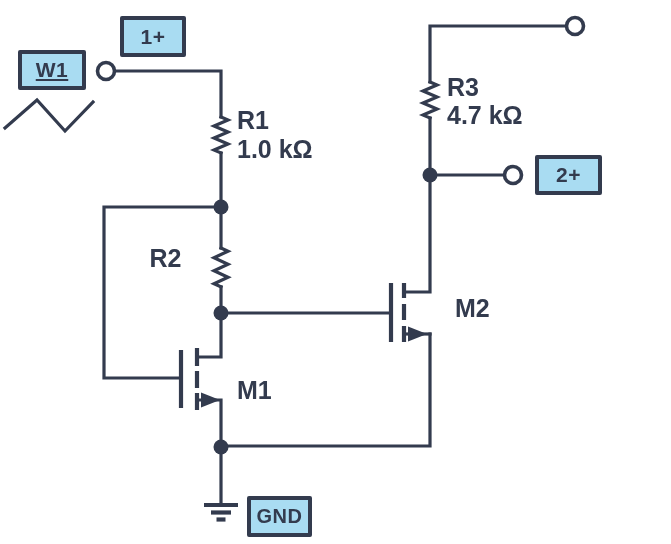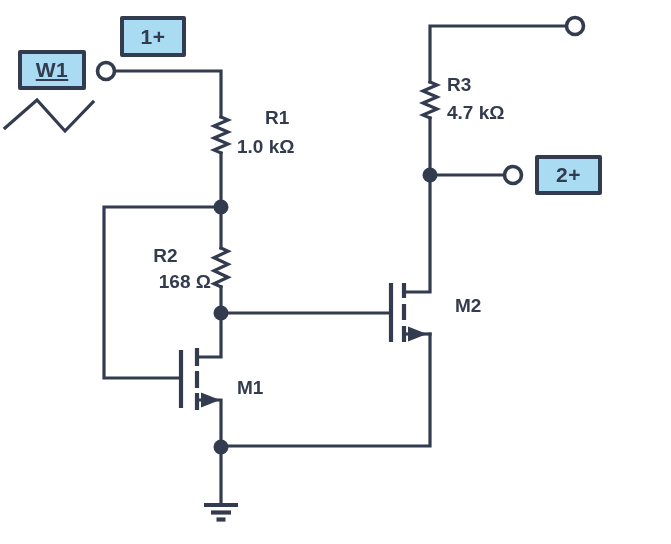--- a/index.html
+++ b/index.html
@@ -30,21 +30,21 @@
     color:var(--line);
     font-weight:700;
     font-size:21px;
     display:flex;align-items:center;justify-content:center;
     letter-spacing:0.5px;
   }
   .comp-label{
     position:absolute;
     color:var(--line);
     font-weight:700;
-    font-size:19px;
+    font-size:25px;
     white-space:nowrap;
     line-height:1;
   }
   .right-align{text-align:right;}
 </style>
 </head>
 <body>
 
 <div class="stage">
 
@@ -111,26 +111,26 @@
     <circle class="term" cx="513" cy="175" r="8.5"></circle>
   </svg>
 
   <div class="label-box" style="left:18px;top:50px;width:68px;height:40px;text-decoration:underline;">W1</div>
 
   <div class="label-box" style="left:120px;top:16px;width:66px;height:41px;">1+</div>
 
 
   <div class="label-box" style="left:535px;top:155px;width:67px;height:40px;">2+</div>
 
+  <div class="label-box" style="left:247px;top:496px;width:65px;height:41px;font-size:20px;">GND</div>
 
-  <div class="comp-label" style="left:237px;top:108px;margin-left:28px;">R1</div>
+  <div class="comp-label" style="left:237px;top:108px;">R1</div>
   <div class="comp-label" style="left:237px;top:137px;">1.0 kΩ</div>
 
   <div class="comp-label right-align" style="left:120px;top:246px;width:91px;text-align:center;">R2</div>
-  <div class="comp-label right-align" style="left:120px;top:272px;width:91px;">168 Ω</div>
 
   <div class="comp-label" style="left:447px;top:75px;">R3</div>
   <div class="comp-label" style="left:447px;top:103px;">4.7 kΩ</div>
 
   <div class="comp-label" style="left:237px;top:378px;">M1</div>
 
   <div class="comp-label" style="left:455px;top:296px;">M2</div>
 
 </div>
 

